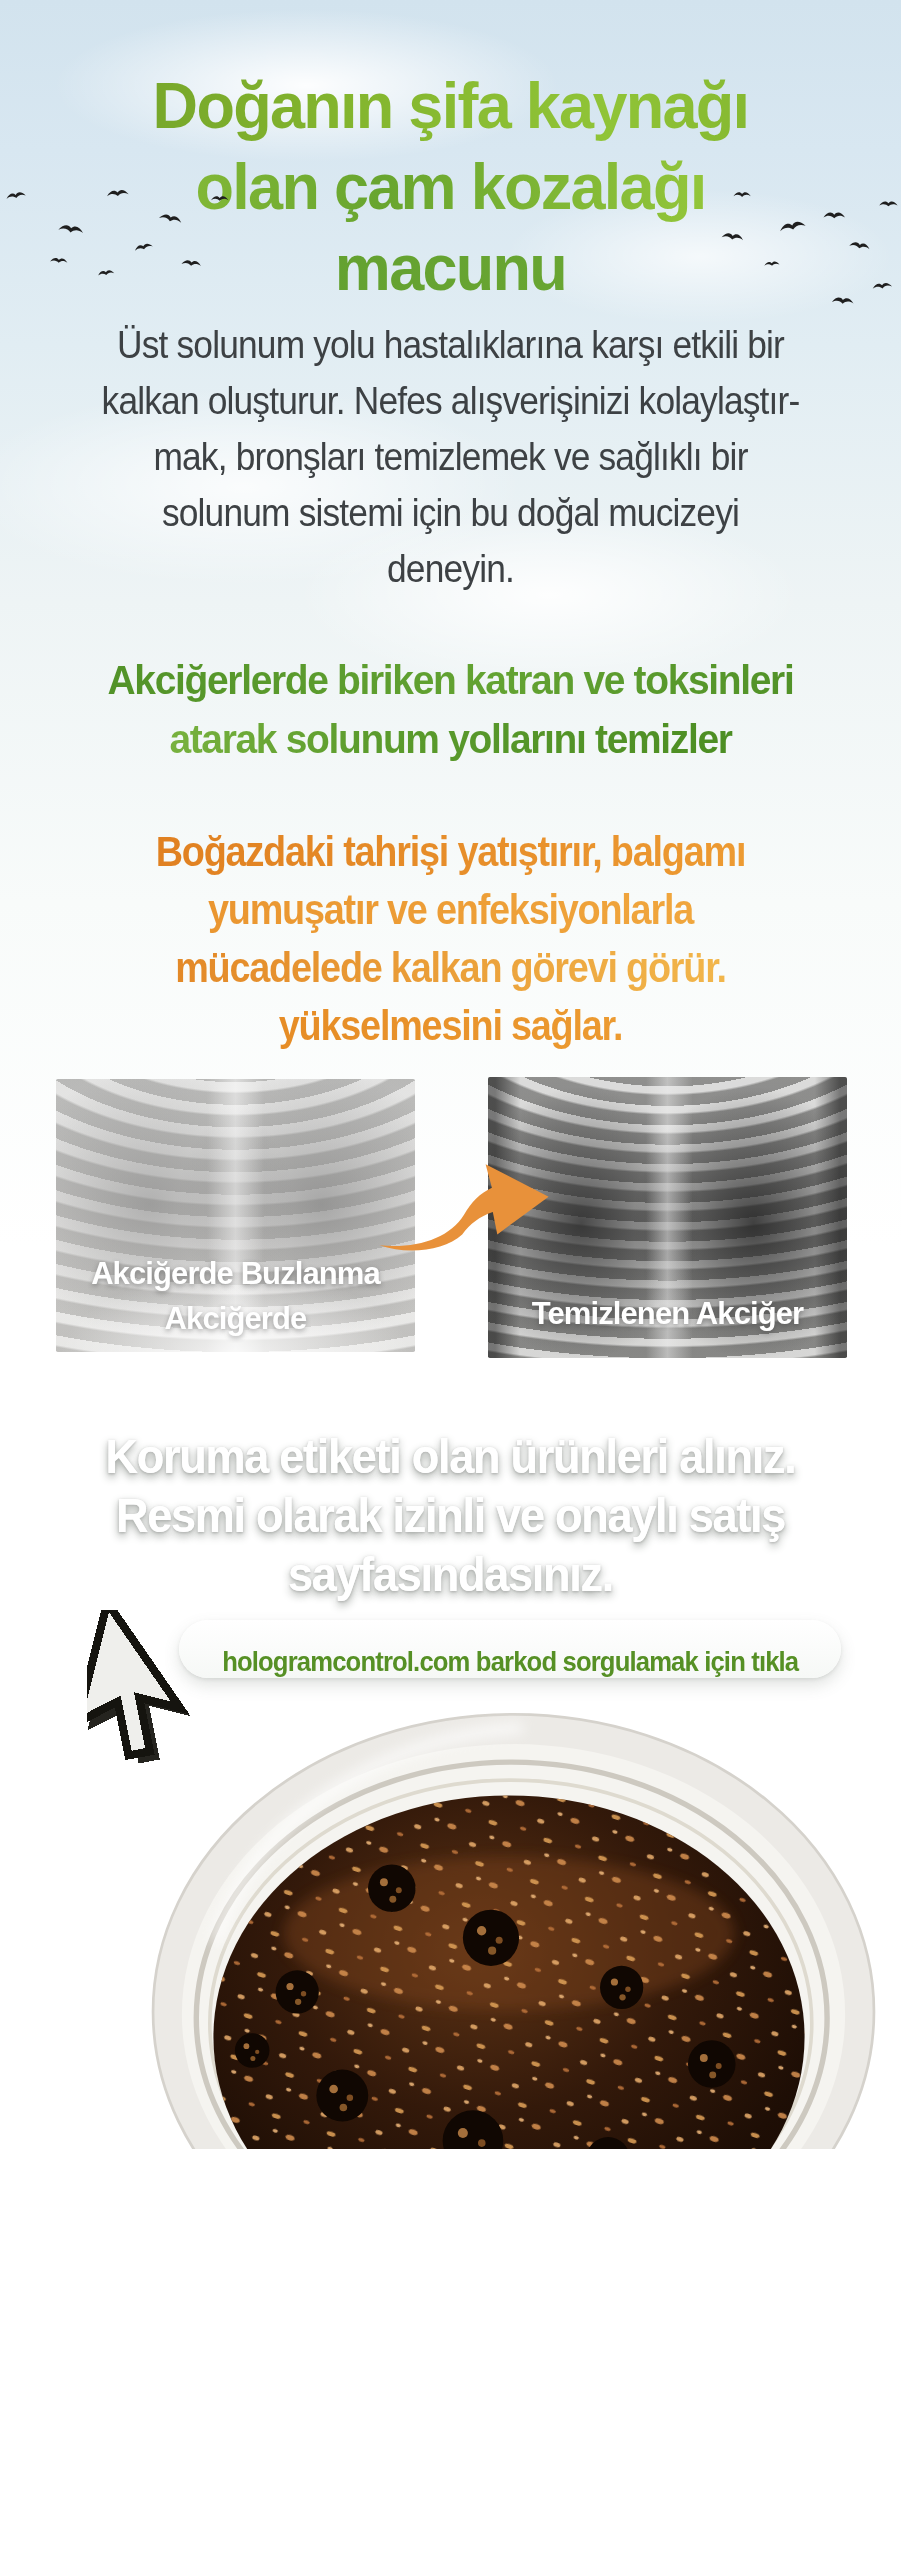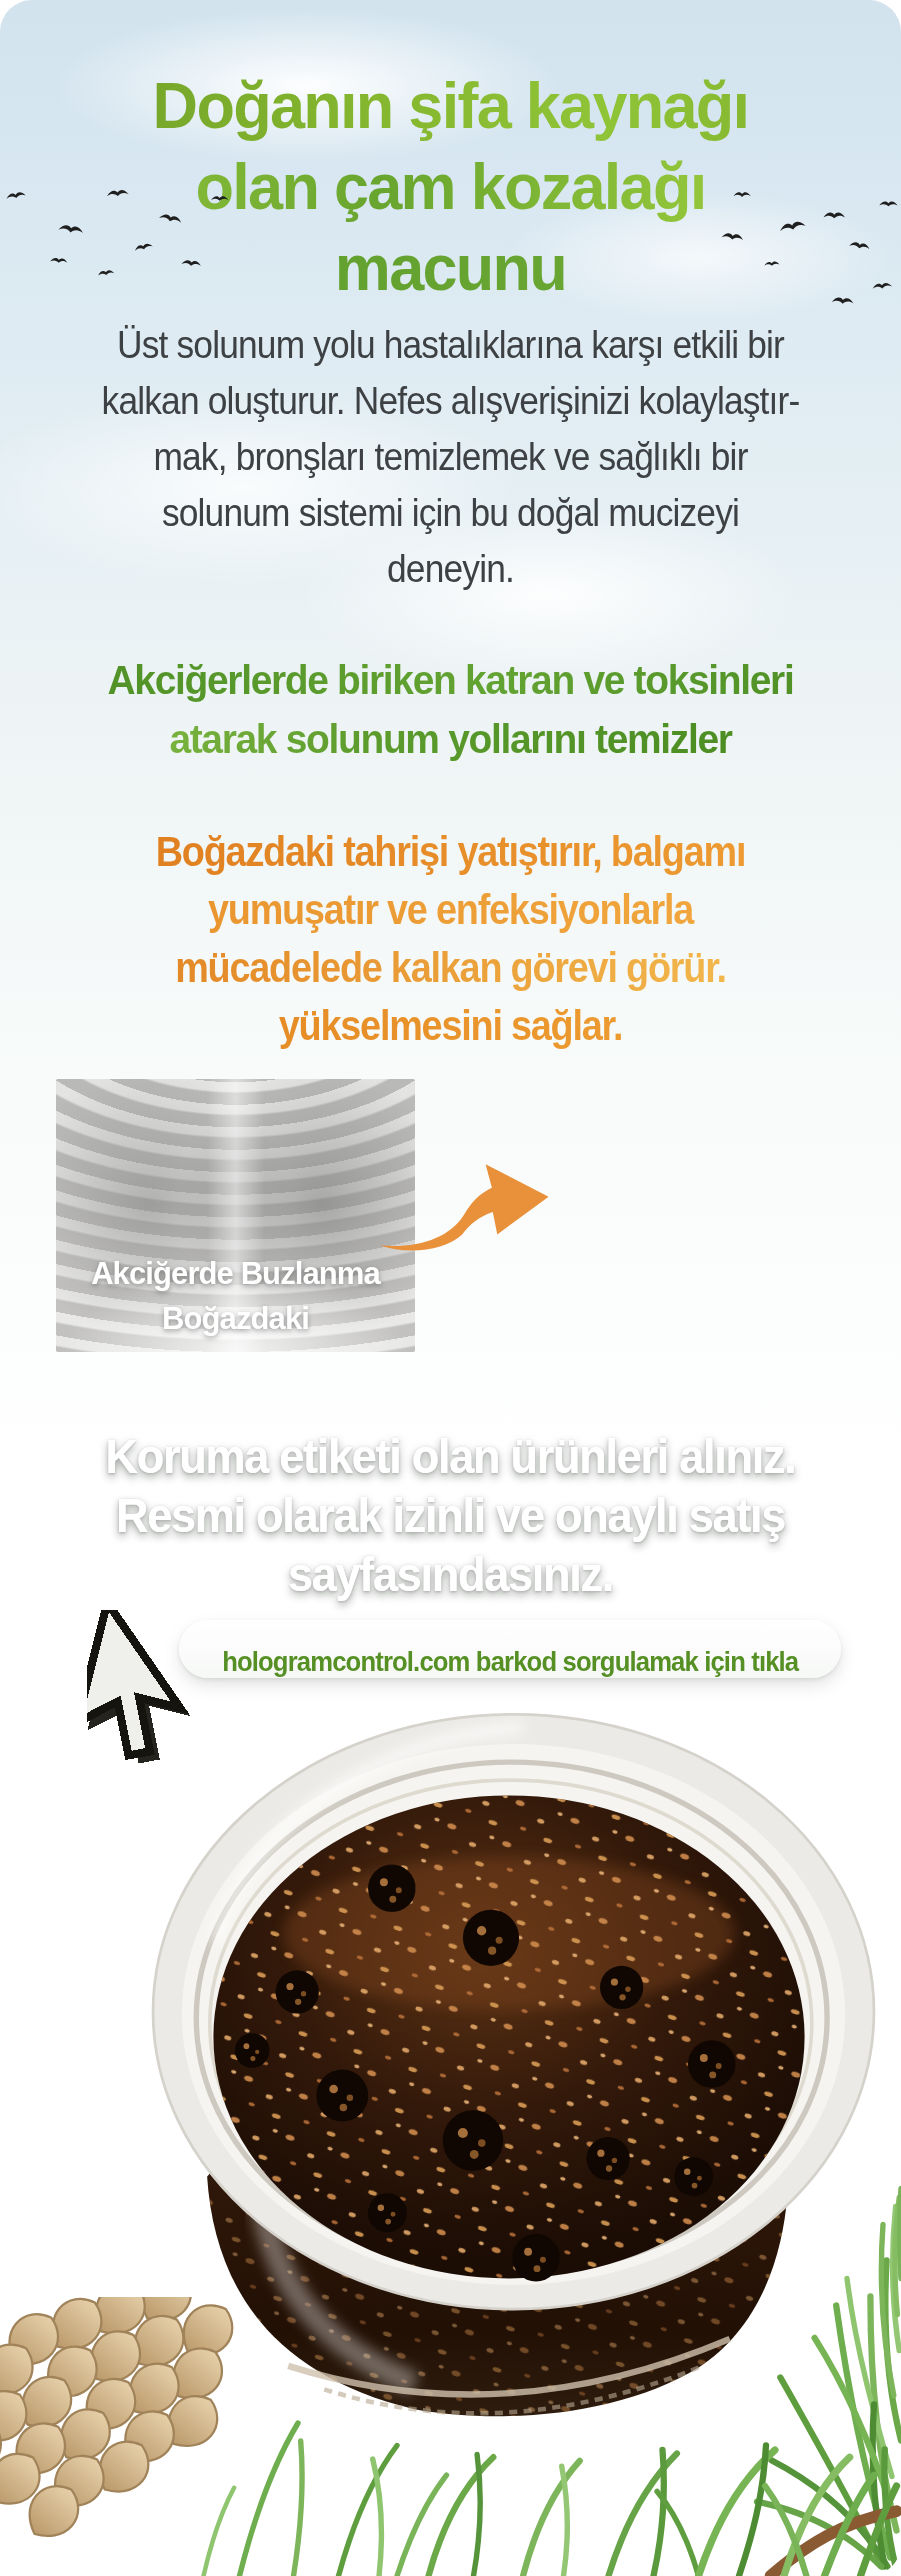--- a/index.html
+++ b/index.html
@@ -1,21 +1,20 @@
 <!DOCTYPE html>
 <html lang="tr" style="font-size:14.4px"><head>
 <meta charset="utf-8">
 <style>
   html,body{margin:0;padding:0;background:#ffffff;}
   *{box-sizing:border-box;}
   .canvas{
-    position:relative;width:901px;height:2576px;margin:0 auto;overflow:hidden;
+    position:relative;width:901px;height:2149px;margin:0 auto;overflow:hidden;
     font-family:"Liberation Sans","DejaVu Sans",sans-serif;
     background:linear-gradient(180deg,#d2e3ee 0%,#d8e7f1 7%,#e1edf3 16%,#eef4f5 28%,#f8fbfa 42%,#ffffff 58%,#ffffff 100%);
-    border-radius:32px;
   }
   .cloud{position:absolute;border-radius:50%;pointer-events:none;}
   .cloud.c1{left:54px;top:9px;width:505px;height:153px;background:radial-gradient(closest-side,rgba(255,255,255,.95),rgba(255,255,255,0));}
   .cloud.c2{left:505px;top:189px;width:388px;height:135px;background:radial-gradient(closest-side,rgba(255,255,255,.7),rgba(255,255,255,0));}
   .cloud.c3{left:-36px;top:388px;width:559px;height:198px;background:radial-gradient(closest-side,rgba(255,255,255,.8),rgba(255,255,255,0));}
   .cloud.c4{left:297px;top:505px;width:505px;height:180px;background:radial-gradient(closest-side,rgba(255,255,255,.9),rgba(255,255,255,0));}
 
   .grad-text{-webkit-background-clip:text;background-clip:text;color:transparent;}
 
   .hero-title{position:absolute;left:0;top:65px;width:100%;text-align:center;font-weight:700;
@@ -143,22 +142,25 @@
   <div class="benefit-orange">
     <div class="grad-text o1">Boğazdaki tahrişi yatıştırır, balgamı</div>
     <div class="grad-text o2">yumuşatır ve enfeksiyonlarla</div>
     <div class="grad-text o3">mücadelede kalkan görevi görür.</div>
     <div class="grad-text o4">yükselmesini sağlar.</div>
   </div>
 
   <div class="xray before">
     <div class="xray-label">
       <div>Akciğerde Buzlanma</div>
-      <div>Boğazdaki</div>
+      <div>Akciğerde</div>
     </div>
+  </div>
+  <div class="xray after">
+    <div class="xray-label">Temizlenen Akciğer</div>
   </div>
   <svg class="arrow-swoosh" viewBox="0 0 210 125">
     <path class="arrow-fill" d="M16 110
       C 58 114, 94 102, 110 76
       C 118 62, 128 52, 141 46
       L 134 20
       L 204 56
       L 147 98
       L 142 73
       C 127 78, 117 86, 108 98

